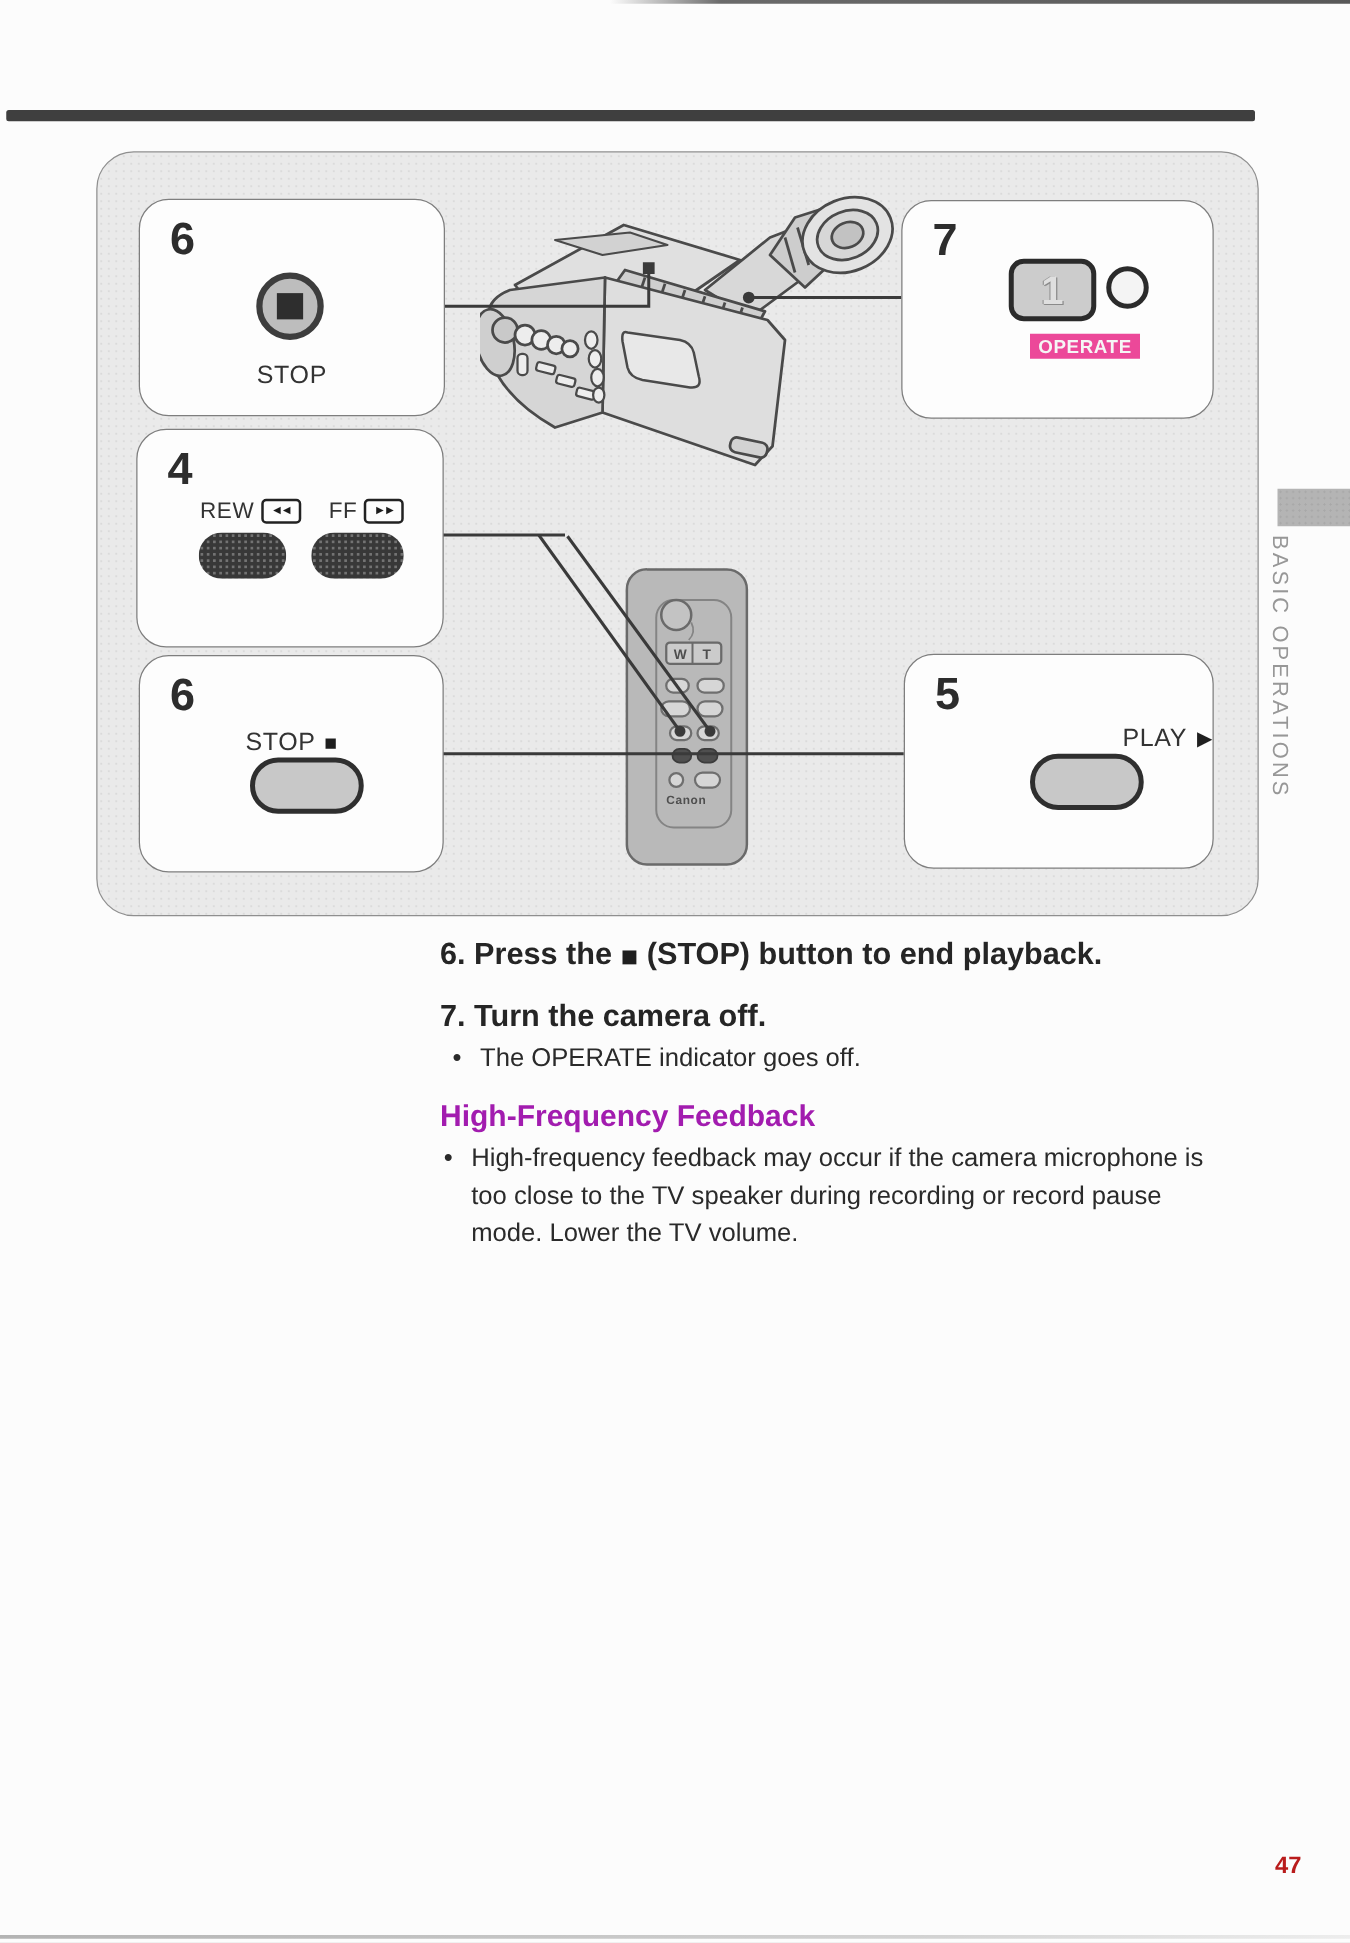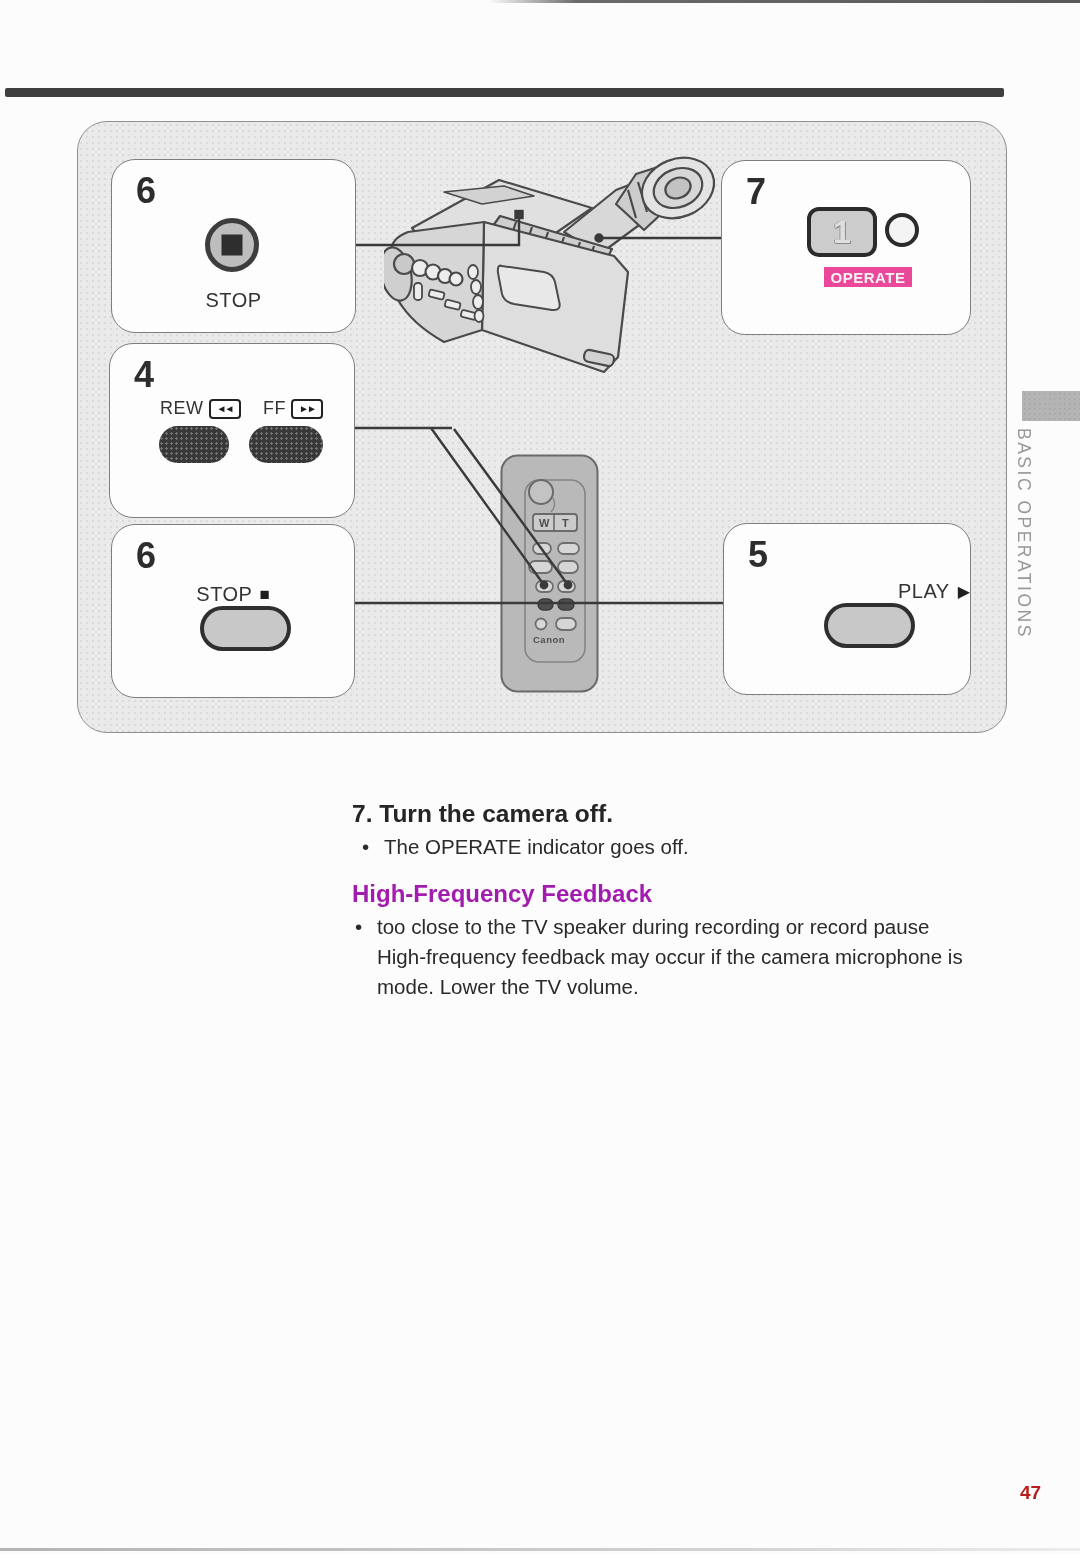--- a/index.html
+++ b/index.html
@@ -240,35 +240,38 @@
       <div class="boxnum">5</div>
       <div class="label-row" style="left:0;top:56px;width:100%;justify-content:flex-end">
         <span class="btn-label">PLAY</span>
         <span class="tri-icon" style="font-size:16px;margin-left:8px">▶</span>
       </div>
       <div class="pill-gray" style="left:100px;top:79px;width:83px;height:37px"></div>
     </div>
 
   </div>
 
+  <div class="step" style="left:352px;top:750px">
+    <span>6. Press the</span><span class="sq-icon" style="font-size:23px">■</span><span>(STOP) button to end playback.</span>
+  </div>
 
   <div class="step" style="left:352px;top:800px">7. Turn the camera off.</div>
 
   <div class="bullet-line" style="left:362px;top:835px">
     <span class="bullet-dot">•</span>
     <span>The OPERATE indicator goes off.</span>
   </div>
 
   <div class="heading" style="left:352px;top:880px">High-Frequency Feedback</div>
 
   <div class="bullet-line para" style="left:355px;top:912px">
     <span class="bullet-dot">•</span>
     <span>
+      <div>High-frequency feedback may occur if the camera microphone is</div>
       <div>too close to the TV speaker during recording or record pause</div>
-      <div>High-frequency feedback may occur if the camera microphone is</div>
       <div>mode.  Lower the TV volume.</div>
     </span>
   </div>
 
   <div class="side-tab"></div>
   <div class="side-text">BASIC OPERATIONS</div>
 
   <div class="page-num">47</div>
 
   <div class="scan-bottom"></div>

